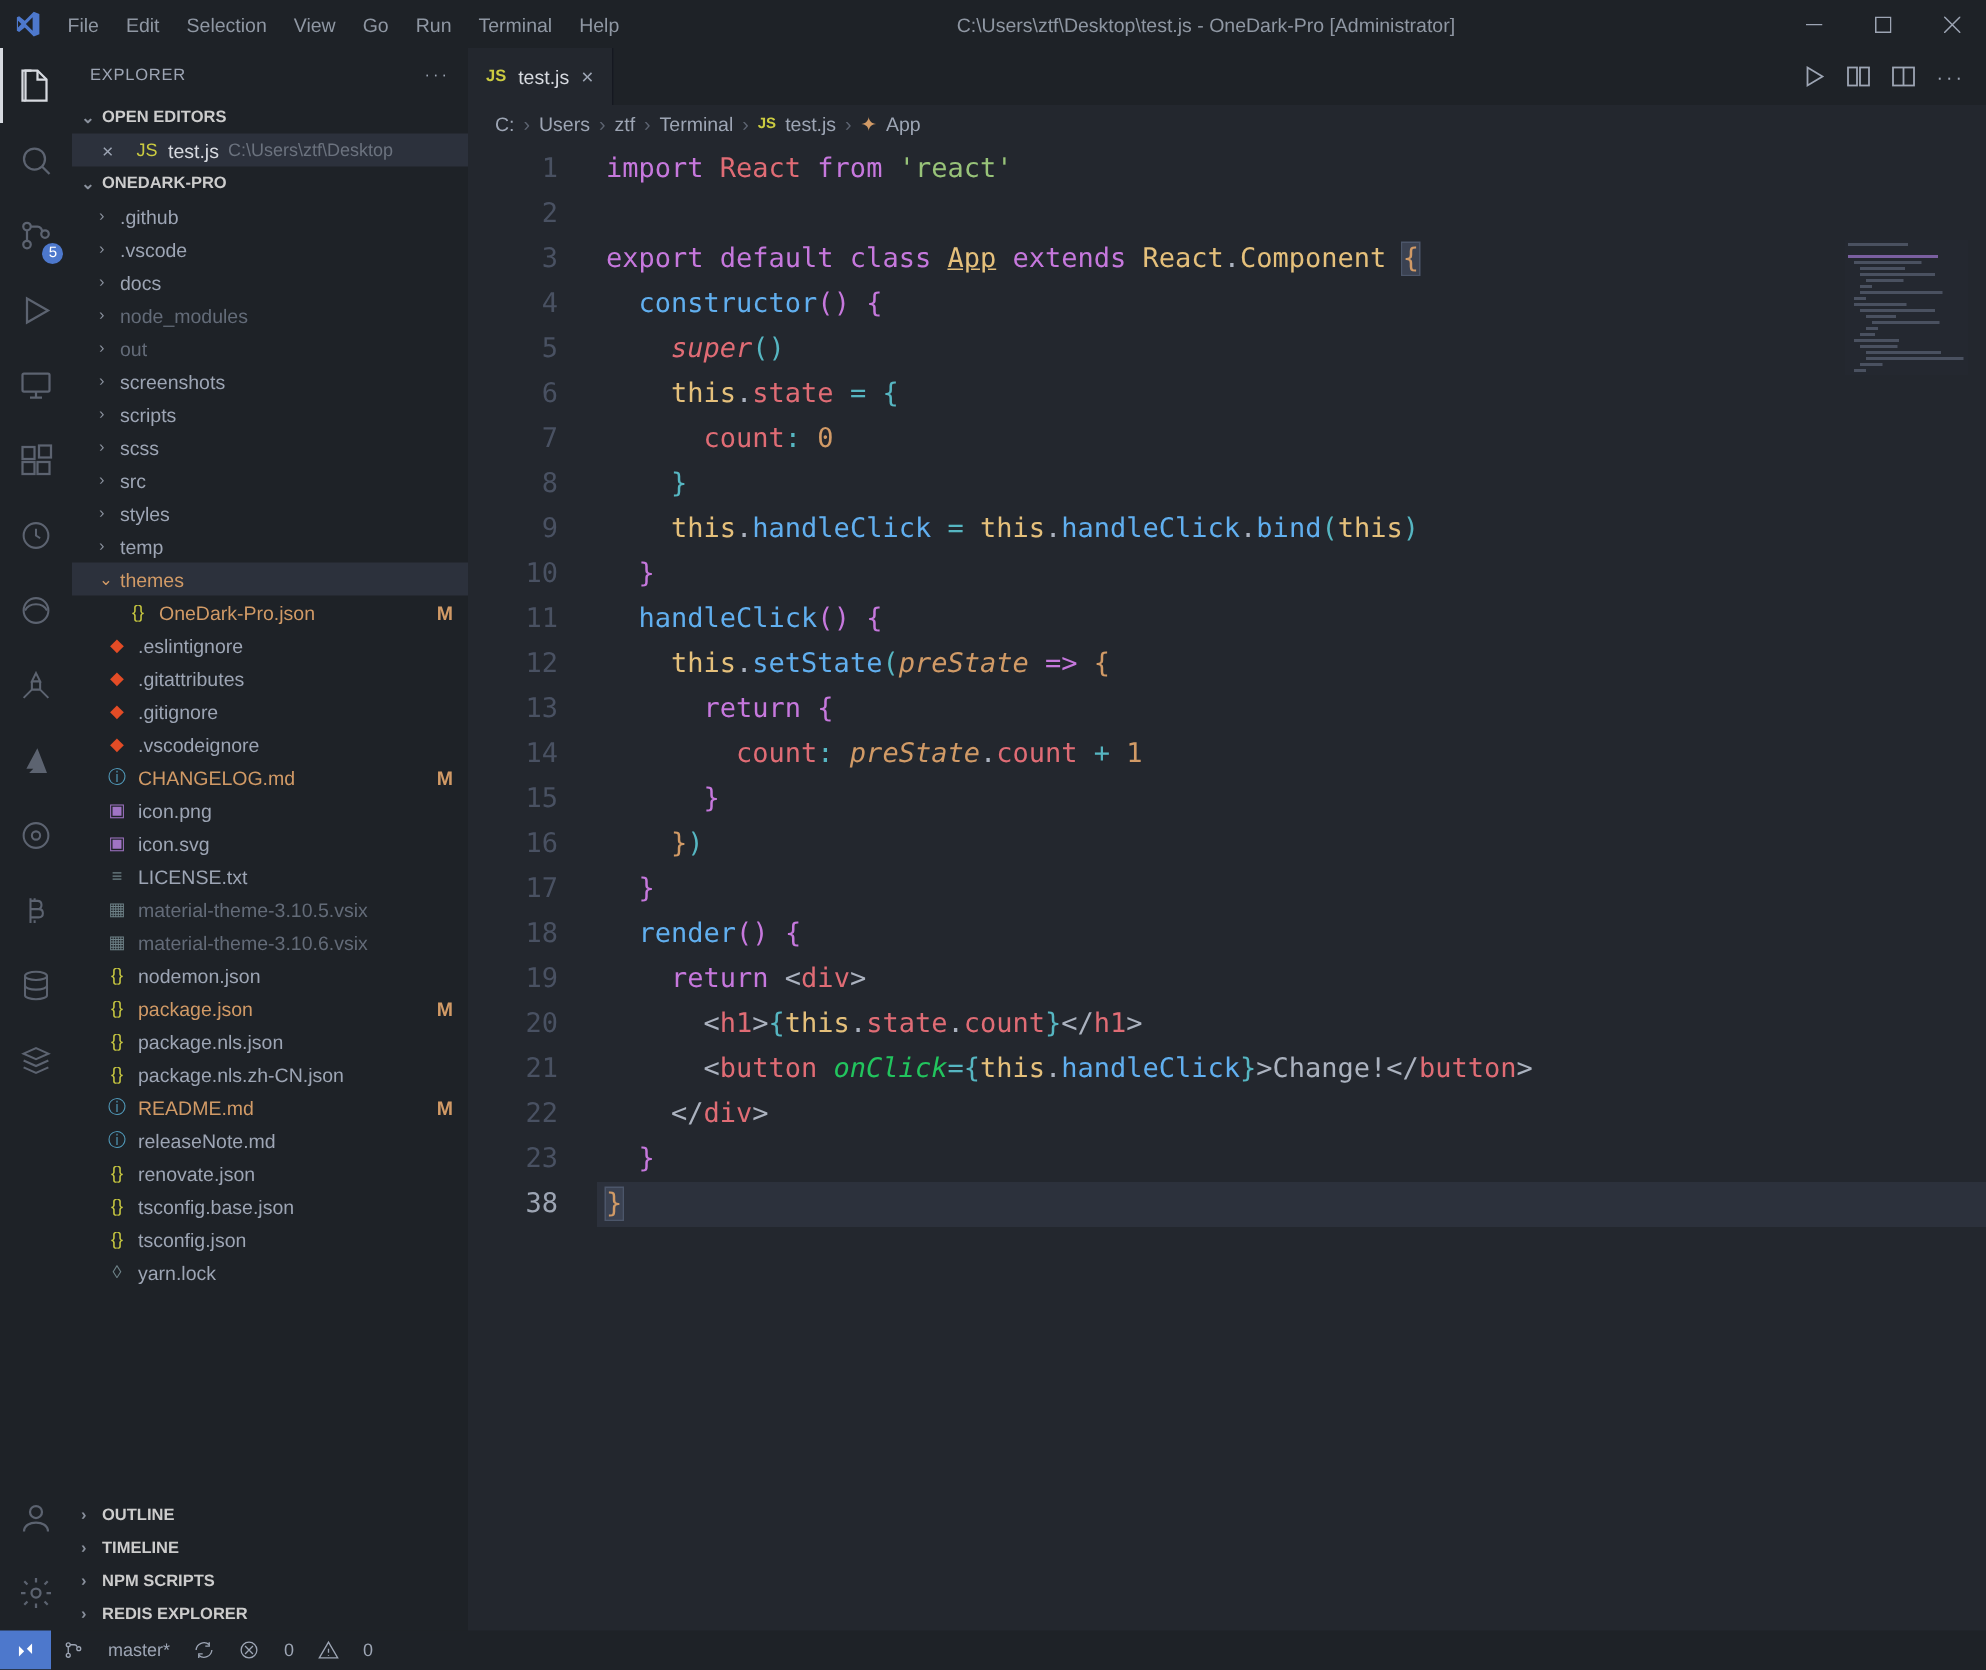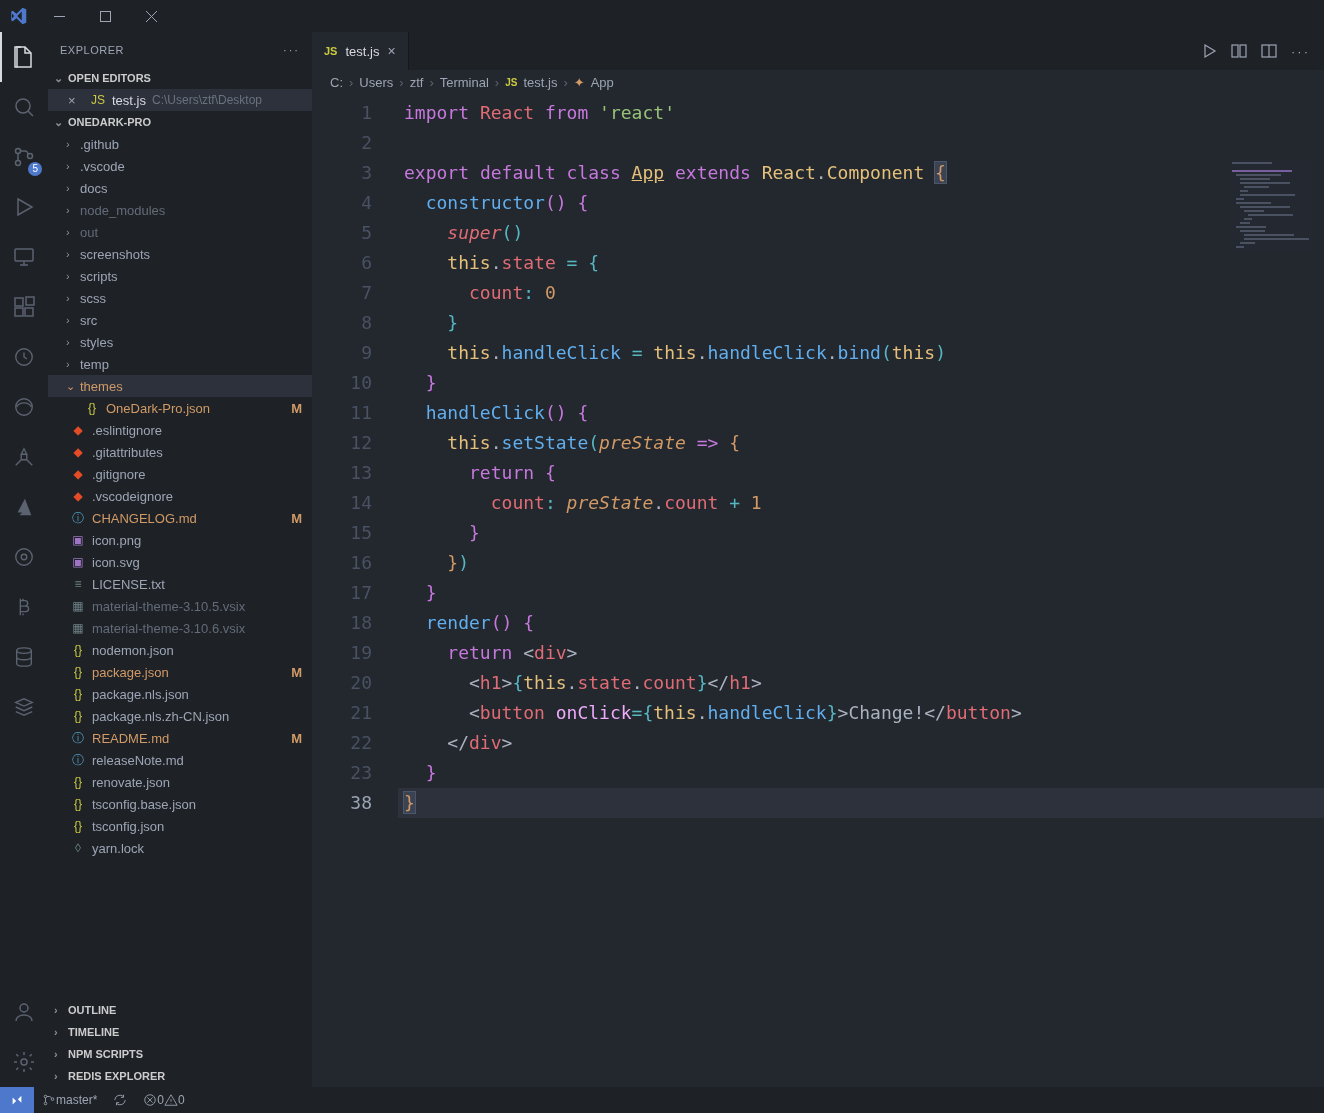--- a/index.html
+++ b/index.html
@@ -56,41 +56,52 @@
   .c-fn{color:#61afef}
   .c-str{color:#98c379}
   .c-this{color:#e5c07b}
   .c-prop{color:#e06c75}
   .c-num{color:#d19a66}
   .c-op{color:#56b6c2}
   .c-param{color:#e06c75;font-style:italic}
   .c-param2{color:#d19a66;font-style:italic}
   .c-u{text-decoration:underline}
   .c-tag{color:#e06c75}
-  .c-attr{color:#f0abfc;}
+  .c-attr{color:#22c55e;font-style:italic}
   .c-br2{color:#c678dd}
   .c-br3{color:#56b6c2}
   .c-br-y{color:#d19a66}
   .minimap{position:absolute;right:12px;top:66px;width:82px;height:90px;background:rgba(40,44,52,.3)}
   .status{height:26px;background:#1e2227;display:flex;align-items:center;color:#9da5b4;font-size:12px}
   .status .remote{background:#4d78cc;color:#fff;height:26px;width:34px;display:flex;align-items:center;justify-content:center}
-  .status .seg{padding:0 8px;display:flex;align-items:center;gap:0;height:26px}
+  .status .seg{padding:0 8px;display:flex;align-items:center;gap:16px;height:26px}
   .status .right{margin-left:auto;display:flex}
   svg{display:block}
   .chev{display:inline-block;width:10px;font-size:11px;color:#8a919d}
 </style>
 </head>
 <body>
 
 <div class="titlebar">
   <div class="logo">
     <svg width="18" height="18" viewBox="0 0 24 24">
         <path fill="#4d78cc" d="M23 3l-5-2-8 8-5-4-2 1v12l2 1 5-4 8 8 5-2V3zM4 15V9l3 3-3 3zm13 3l-6-6 6-6v12z"></path>
       </svg>
   </div>
+  <div class="menu">
+    <span>File</span>
+    <span>Edit</span>
+    <span>Selection</span>
+    <span>View</span>
+    <span>Go</span>
+    <span>Run</span>
+    <span>Terminal</span>
+    <span>Help</span>
+  </div>
+  <div class="title">C:\Users\ztf\Desktop\test.js - OneDark-Pro [Administrator]</div>
   <div class="winbtns">
     <div>
         <svg width="11" height="1">
           <rect width="11" height="1" fill="#9da5b4"></rect>
         </svg>
       </div>
     <div>
         <svg width="11" height="11">
           <rect x="0.5" y="0.5" width="10" height="10" fill="none" stroke="#9da5b4"></rect>
         </svg>

